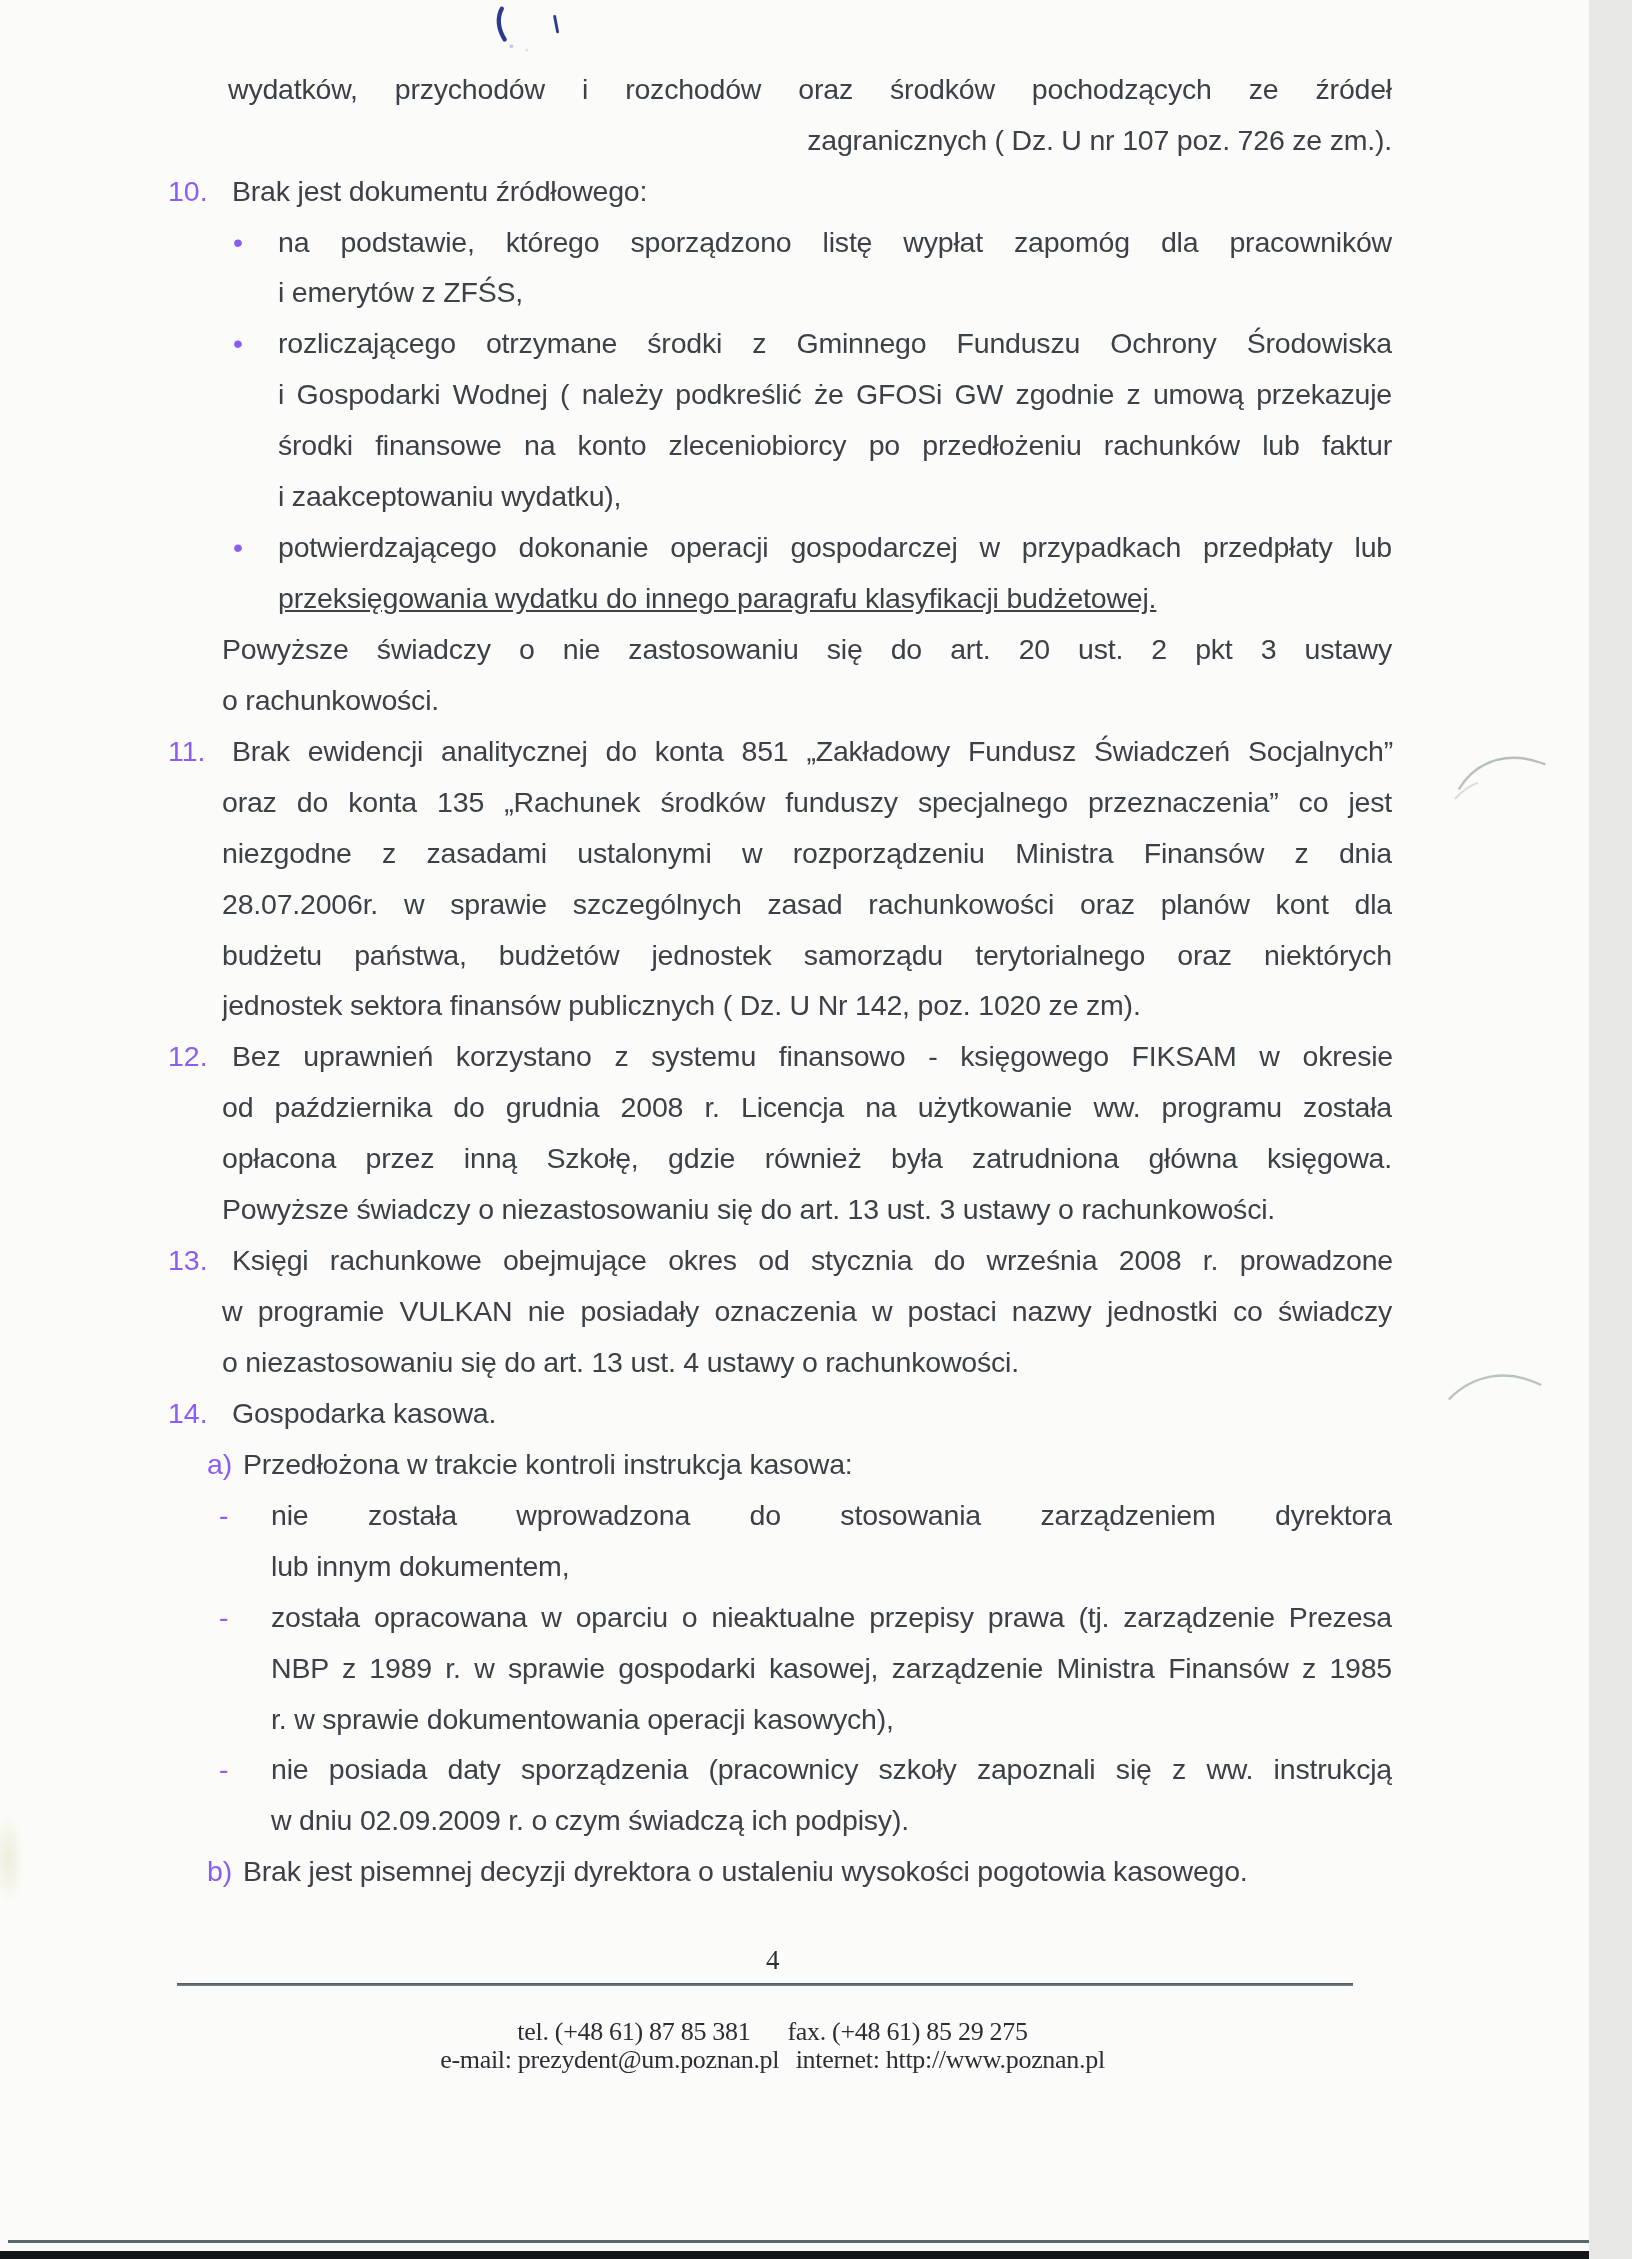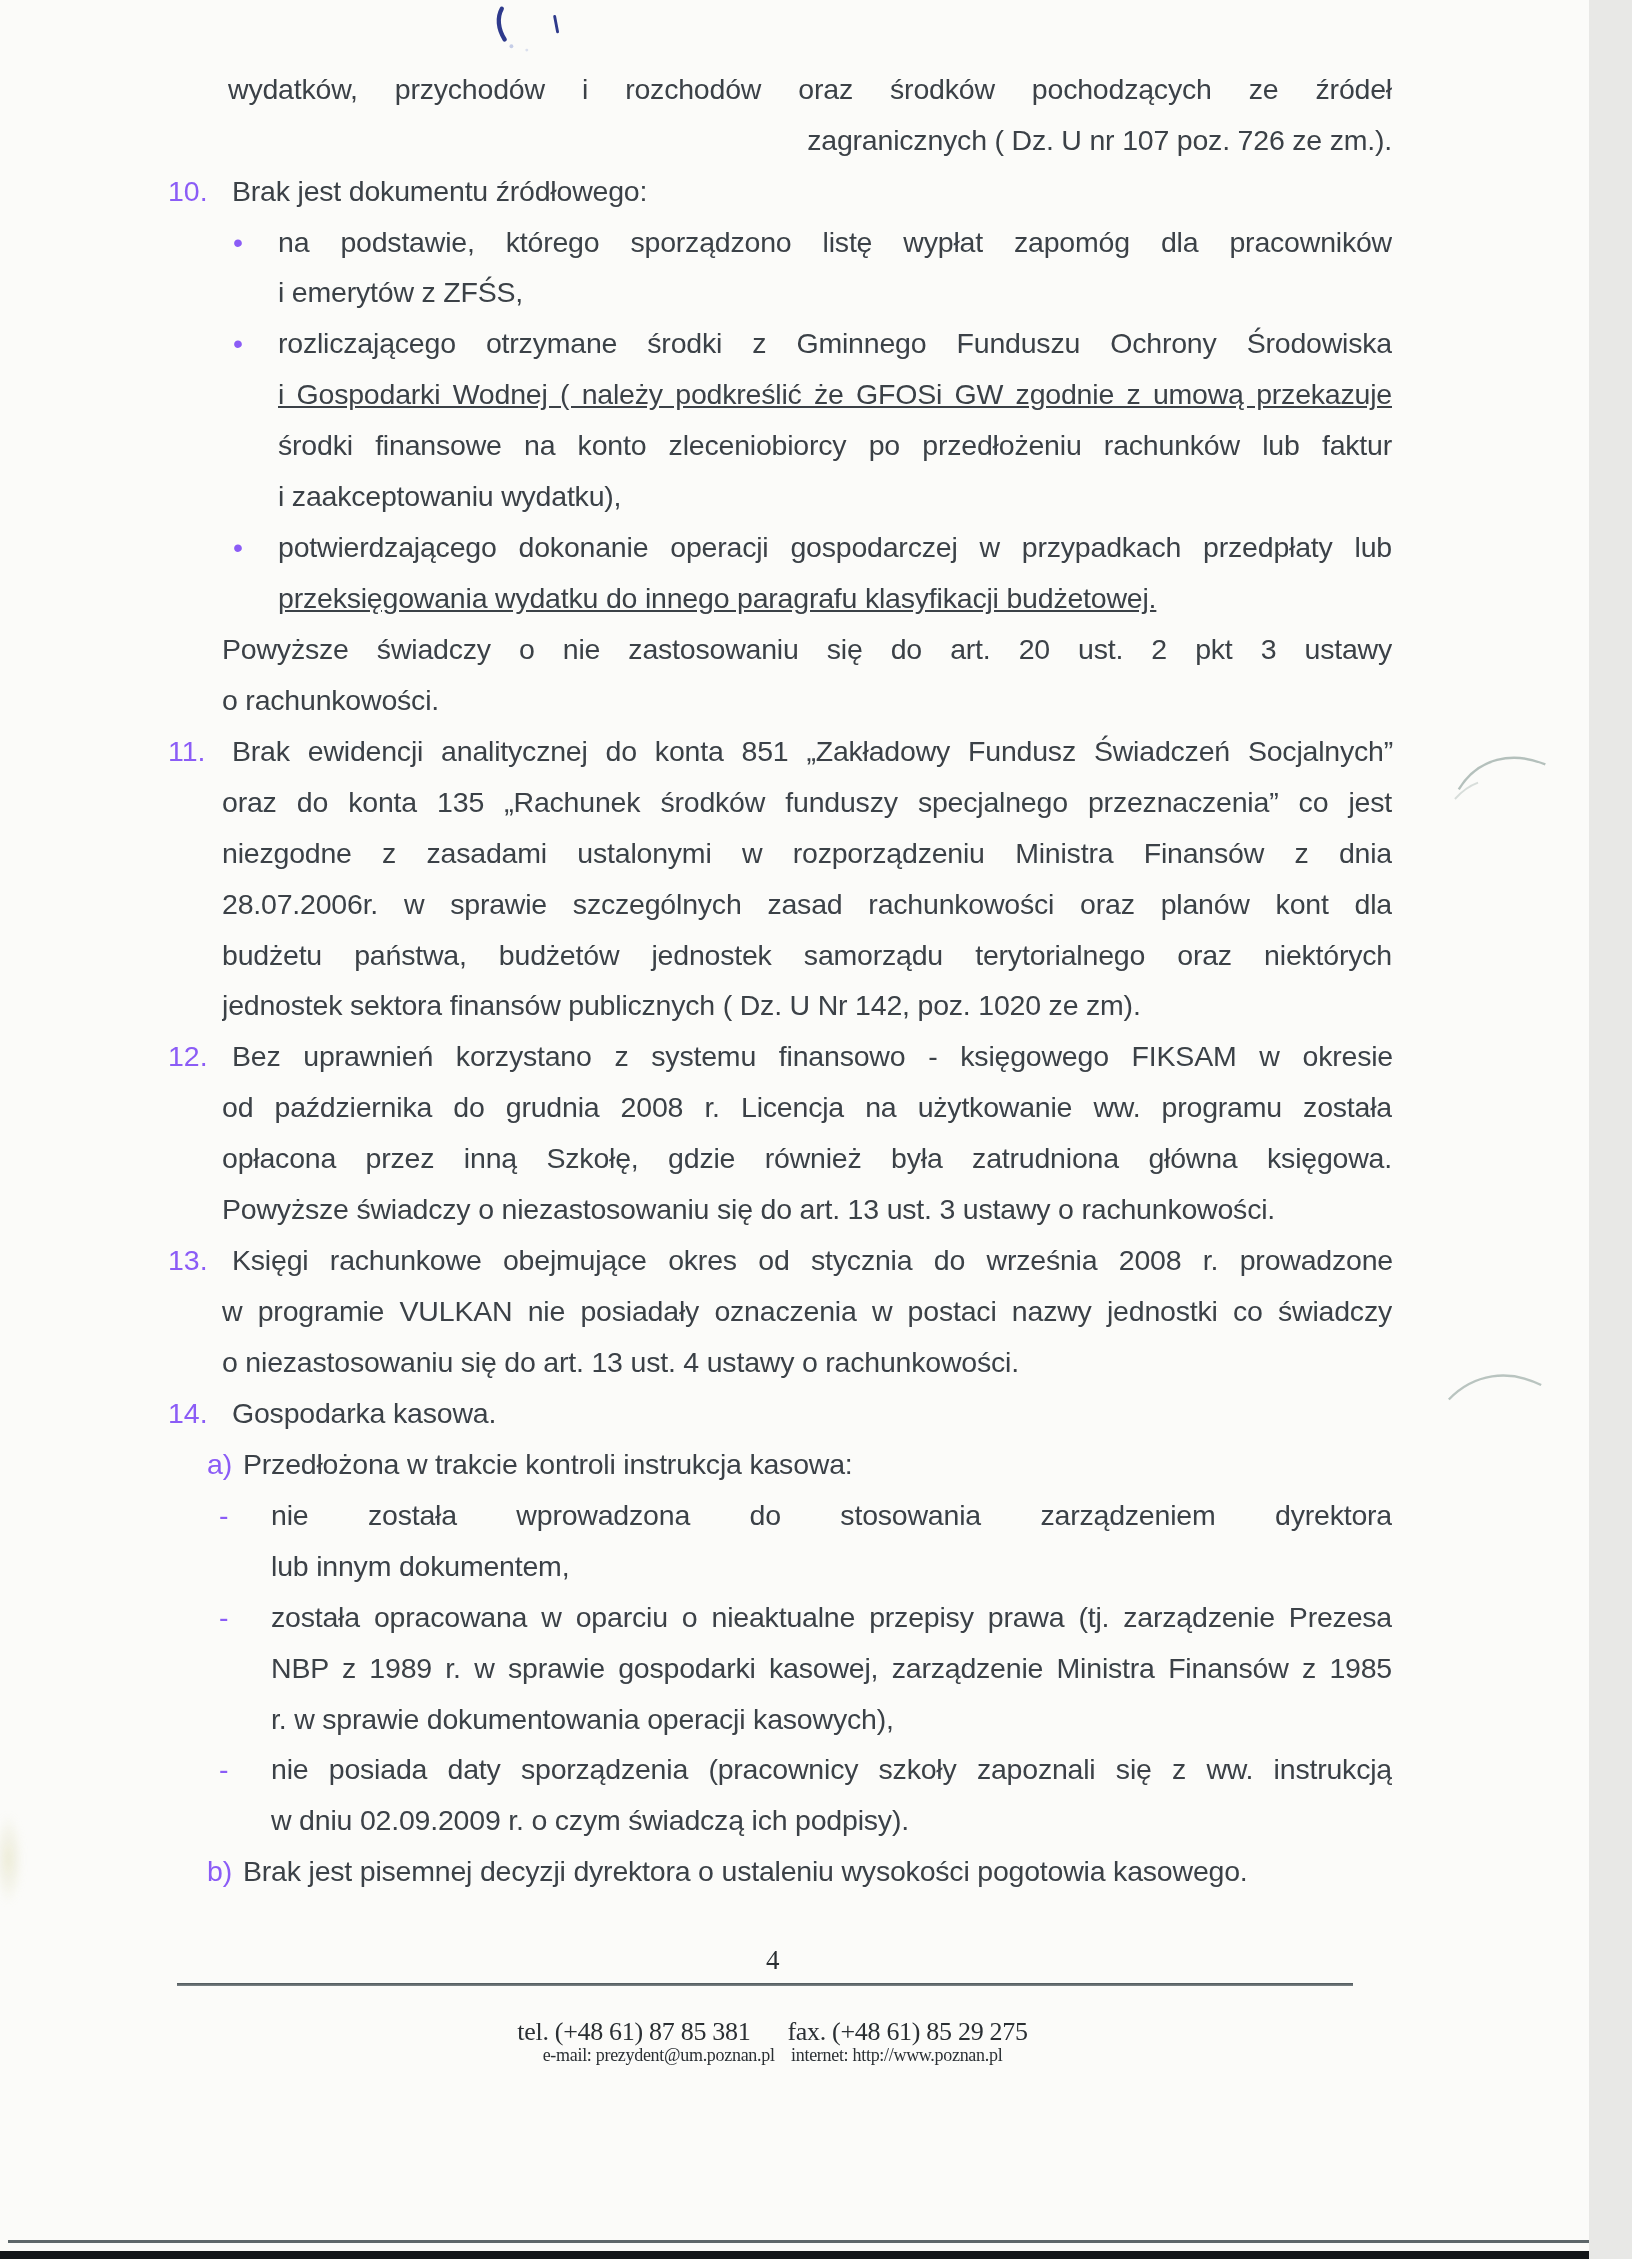--- a/index.html
+++ b/index.html
@@ -38,21 +38,21 @@
     color:#2a2f33;
     letter-spacing:-0.3px;
   }
   .pageno{top:1945px;font-size:27px;}
   .rule{
     position:absolute;left:177px;top:1983px;width:1176px;height:2.9px;
     background:linear-gradient(to bottom,#4d5659,#7d8588);
   }
   .faddr{top:1989px;font-size:26px;}
   .ftel{top:2017px;font-size:26px;}
-  .femail{top:2045px;font-size:18px;}
+  .femail{top:2045px;font-size:26px;}
   .gap38{margin-left:37px;}
   .gap17{margin-left:16.4px;}
   
   .scan-thin{
     position:absolute;left:7.7px;right:0;top:2240px;height:2.9px;
     background:#5d6669;
   }
   .scan-band{
     position:absolute;left:0;right:0;top:2251px;height:8.7px;
     background:#14171a;
@@ -73,21 +73,21 @@
   <div>
       <div class="line just" style="left: 228px; top: 64px; width: 1164px;">wydatków, przychodów i rozchodów oraz środków pochodzących ze źródeł</div>
       <div class="line" style="left: 228px; top: 115px; width: 1164px; text-align: right;">zagranicznych ( Dz. U nr 107 poz. 726 ze zm.).</div>
       <div class="line" style="left: 232px; top: 166px; width: 1161px;">Brak jest dokumentu źródłowego:</div>
       <div class="marker" style="left: 168px; top: 166px;">10.</div>
       <div class="line just" style="left: 278px; top: 217px; width: 1114px;">na podstawie, którego sporządzono listę wypłat zapomóg dla pracowników</div>
       <div class="marker" style="left: 233px; top: 217px;">•</div>
       <div class="line" style="left: 278px; top: 267px; width: 1114px;">i emerytów z ZFŚS,</div>
       <div class="line just" style="left: 278px; top: 318px; width: 1114px;">rozliczającego otrzymane środki z Gminnego Funduszu Ochrony Środowiska</div>
       <div class="marker" style="left: 233px; top: 318px;">•</div>
-      <div class="line just" style="left: 278px; top: 369px; width: 1114px; text-decoration: underline;">i Gospodarki Wodnej ( należy podkreślić że GFOSi GW zgodnie z umową przekazuje</div>
+      <div class="line just" style="left: 278px; top: 369px; width: 1114px;">i Gospodarki Wodnej ( należy podkreślić że GFOSi GW zgodnie z umową przekazuje</div>
       <div class="line just" style="left: 278px; top: 420px; width: 1114px;">środki finansowe na konto zleceniobiorcy po przedłożeniu rachunków lub faktur</div>
       <div class="line" style="left: 278px; top: 471px; width: 1114px;">i zaakceptowaniu wydatku),</div>
       <div class="line just" style="left: 278px; top: 522px; width: 1114px;">potwierdzającego dokonanie operacji gospodarczej w przypadkach przedpłaty lub</div>
       <div class="marker" style="left: 233px; top: 522px;">•</div>
       <div class="line" style="left: 278px; top: 573px; width: 1114px; text-decoration: underline;">przeksięgowania wydatku do innego paragrafu klasyfikacji budżetowej.</div>
       <div class="line just" style="left: 222px; top: 624px; width: 1170px;">Powyższe świadczy o nie zastosowaniu się do art. 20 ust. 2 pkt 3 ustawy</div>
       <div class="line" style="left: 222px; top: 675px; width: 1170px;">o rachunkowości.</div>
       <div class="line just" style="left: 232px; top: 726px; width: 1161px;">Brak ewidencji analitycznej do konta 851 „Zakładowy Fundusz Świadczeń Socjalnych”</div>
       <div class="marker" style="left: 168px; top: 726px;">11.</div>
       <div class="line just" style="left: 222px; top: 777px; width: 1170px;">oraz do konta 135 „Rachunek środków funduszy specjalnego przeznaczenia” co jest</div>

